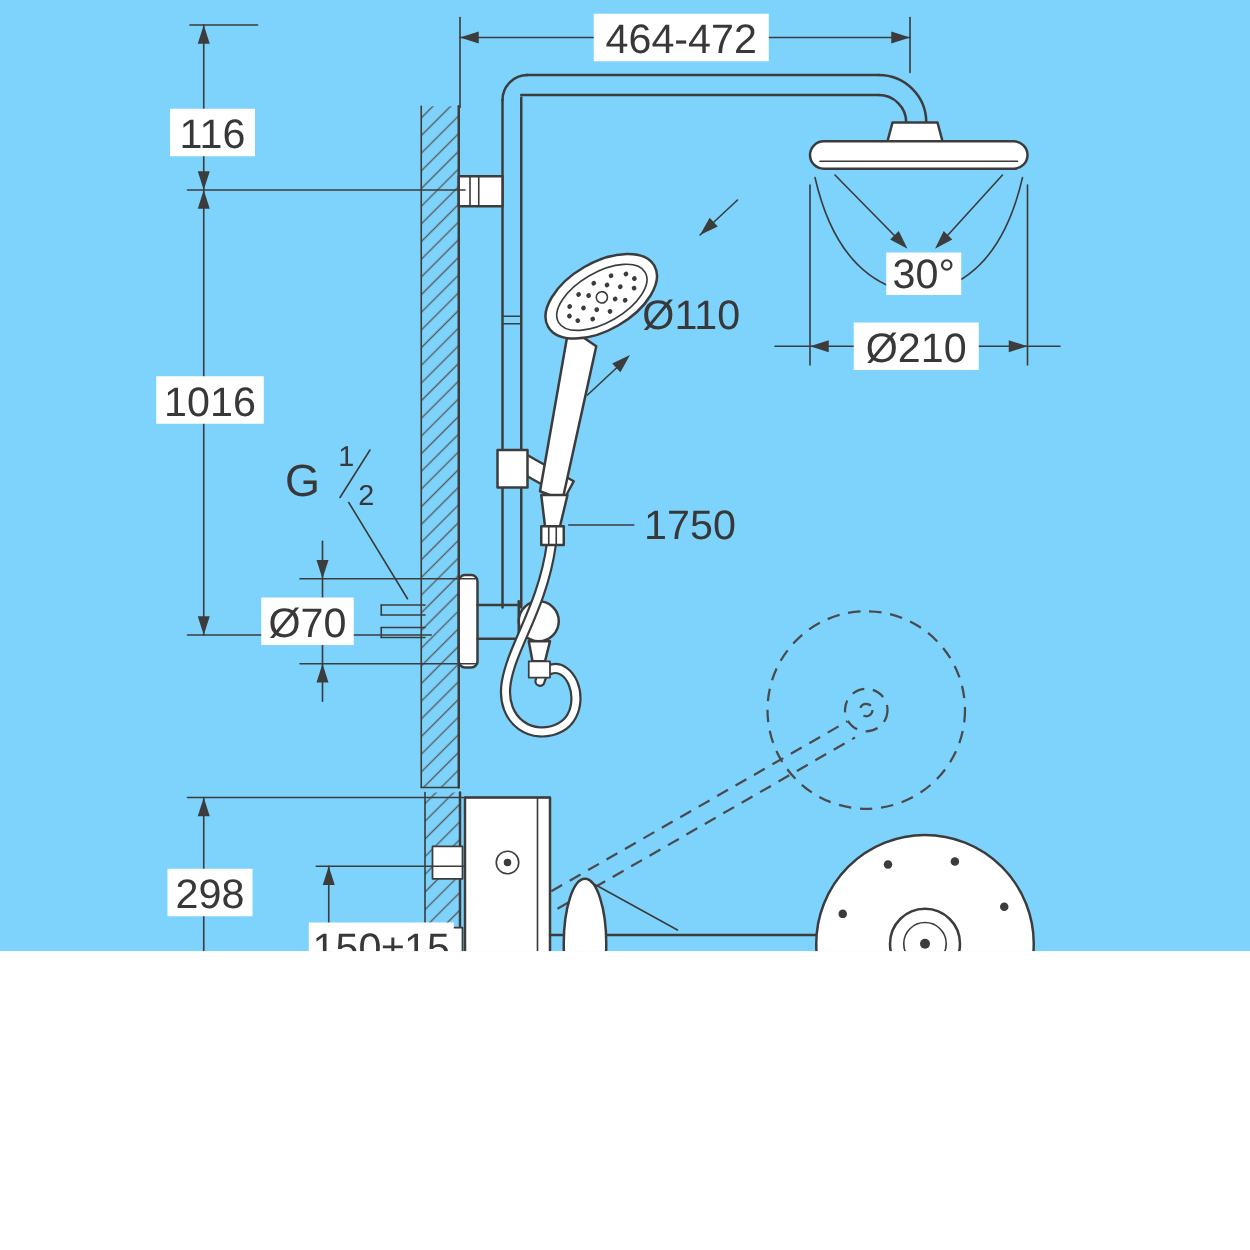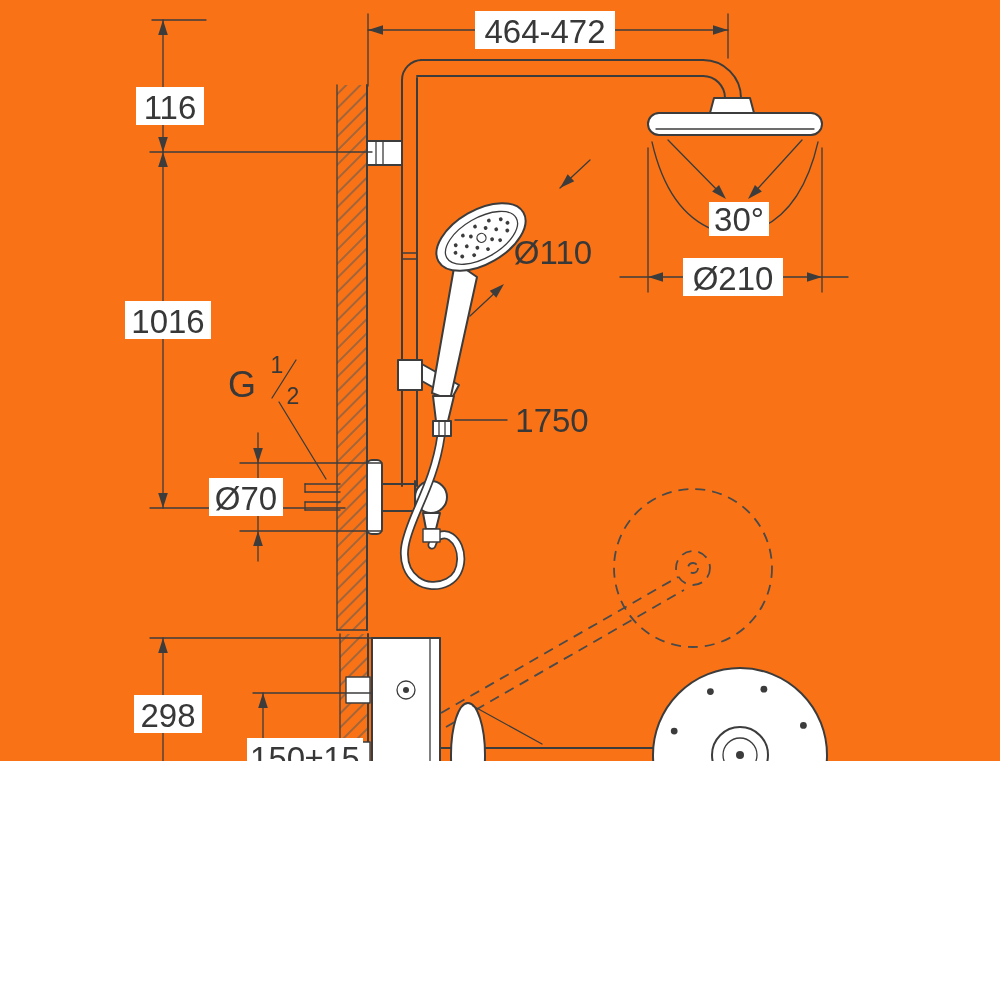--- a/index.html
+++ b/index.html
@@ -1,16 +1,16 @@
 <!DOCTYPE html>
 <html><head>
 <meta charset="utf-8">
 <style>
   html,body{margin:0;padding:0;background:#fff}
-  .stage{position:relative;width:1000px;height:761px;background:#f97316;overflow:hidden;
+  .stage{position:relative;width:1000px;height:761px;background:#7dd3fc;overflow:hidden;
          font-family:"Liberation Sans", sans-serif}
   svg{position:absolute;left:0;top:0}
   .d{stroke:#3c3c3c;stroke-width:2;fill:none;stroke-linecap:round;stroke-linejoin:round}
   .t{stroke:#3c3c3c;stroke-width:1.3;fill:none;stroke-linecap:round}
   .w{fill:#fff;stroke:#3c3c3c;stroke-width:2;stroke-linejoin:round}
   .wt{fill:#fff;stroke:#3c3c3c;stroke-width:1.4;stroke-linejoin:round}
   .dash{stroke:#4a4a4a;stroke-width:1.8;fill:none;stroke-dasharray:10 7}
   .bg{fill:#fff}
   .dot{fill:#3c3c3c;stroke:none}
   text.dim{font-size:33px;fill:#383838;text-anchor:middle;dominant-baseline:central}

